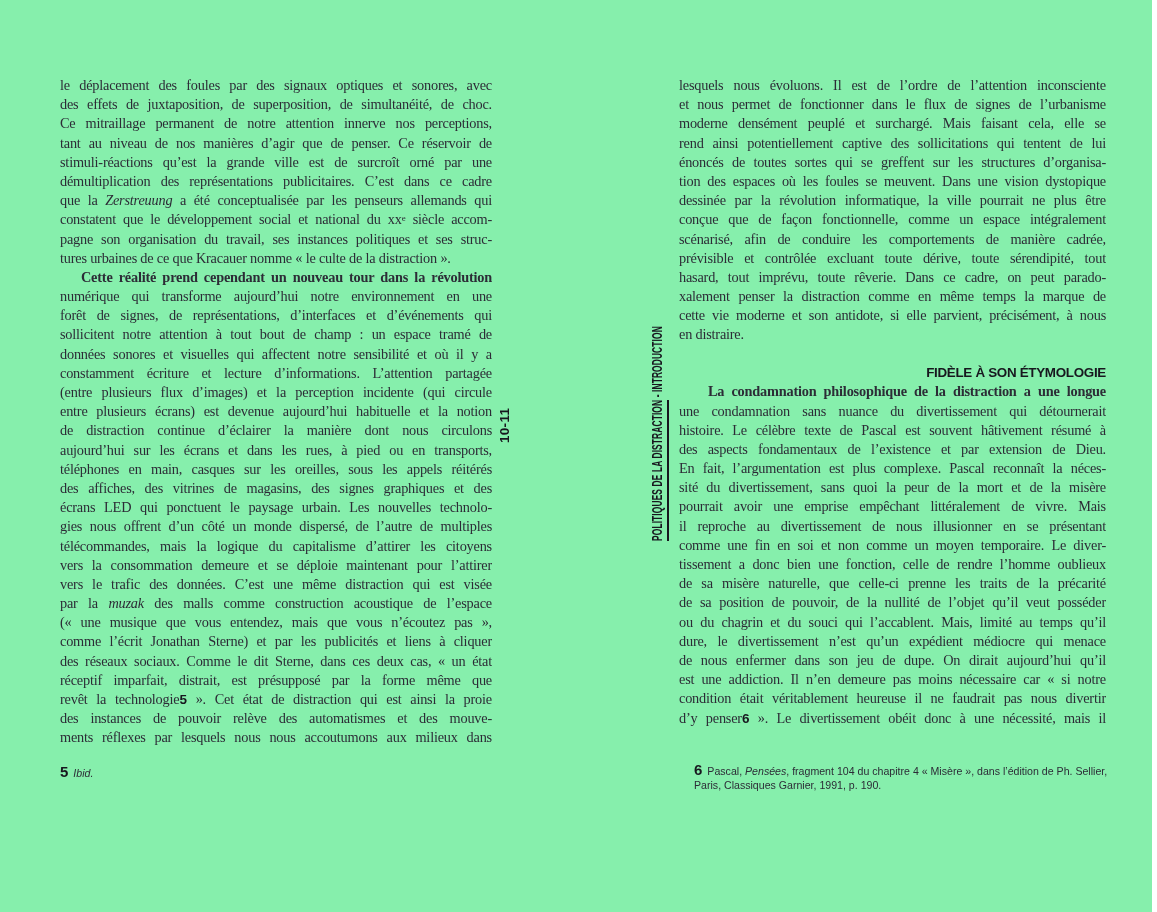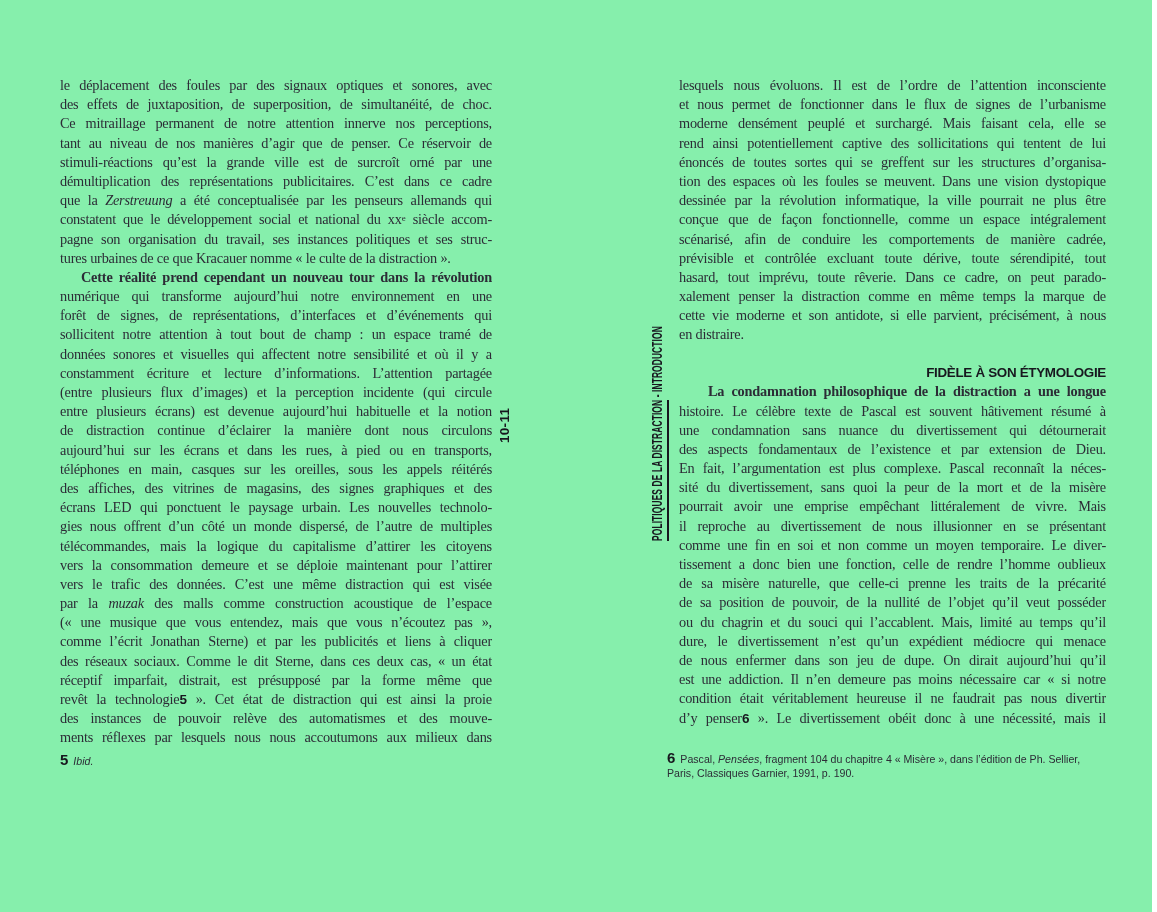--- a/index.html
+++ b/index.html
@@ -28,24 +28,24 @@
   }
 
   sup { font-size:9px; vertical-align:3.5px; letter-spacing:0; line-height:0; }
   .fnref {
     font-family:"Liberation Sans", sans-serif; font-weight:700;
     font-size:13.5px; color:#17171e; letter-spacing:0; font-style:normal;
   }
 
   .footnote {
     position:absolute; font-family:"Liberation Sans", sans-serif;
-    font-size:10.6px; line-height:13.5px; color:#2c2c36; letter-spacing:0;
+    font-size:10.6px; line-height:13.5px; color:#2c2c36; letter-spacing:0;margin-top:12px;
   }
   #left-footnote  { left:60px;  top:753px; width:432px; }
-  #right-footnote { left:667px; top:751px; width:427px; }
+  #right-footnote { left:694px; top:751px; width:427px; }
   .fnmark {
     font-weight:700; font-size:15px; color:#17171e; margin-right:5px;
     font-family:"Liberation Sans", sans-serif;
   }
 
   .spine-pagenum {
     position:absolute; left:497px; top:443px; width:38px; height:17px;
     transform:rotate(-90deg); transform-origin:0 0;
     font-family:"Liberation Sans", sans-serif; font-weight:700;
     font-size:13.5px; letter-spacing:0.3px; color:#17171e; white-space:nowrap;
@@ -132,22 +132,22 @@
         <div class="line">scénarisé, afin de conduire les comportements de manière cadrée,</div>
         <div class="line">prévisible et contrôlée excluant toute dérive, toute sérendipité, tout</div>
         <div class="line">hasard, tout imprévu, toute rêverie. Dans ce cadre, on peut parado-</div>
         <div class="line">xalement penser la distraction comme en même temps la marque de</div>
         <div class="line">cette vie moderne et son antidote, si elle parvient, précisément, à nous</div>
         <div class="line last-line">en distraire.</div>
       </div>
       <div class="heading-block">FIDÈLE À SON ÉTYMOLOGIE</div>
       <div class="para indent">
         <div class="line">La condamnation philosophique de la distraction a une longue</div>
+        <div class="line">une condamnation sans nuance du divertissement qui détournerait</div>
         <div class="line">histoire. Le célèbre texte de Pascal est souvent hâtivement résumé à</div>
-        <div class="line">une condamnation sans nuance du divertissement qui détournerait</div>
         <div class="line">des aspects fondamentaux de l’existence et par extension de Dieu.</div>
         <div class="line">En fait, l’argumentation est plus complexe. Pascal reconnaît la néces-</div>
         <div class="line">sité du divertissement, sans quoi la peur de la mort et de la misère</div>
         <div class="line">pourrait avoir une emprise empêchant littéralement de vivre. Mais</div>
         <div class="line">il reproche au divertissement de nous illusionner en se présentant</div>
         <div class="line">comme une fin en soi et non comme un moyen temporaire. Le diver-</div>
         <div class="line">tissement a donc bien une fonction, celle de rendre l’homme oublieux</div>
         <div class="line">de sa misère naturelle, que celle-ci prenne les traits de la précarité</div>
         <div class="line">de sa position de pouvoir, de la nullité de l’objet qu’il veut posséder</div>
         <div class="line">ou du chagrin et du souci qui l’accablent. Mais, limité au temps qu’il</div>

